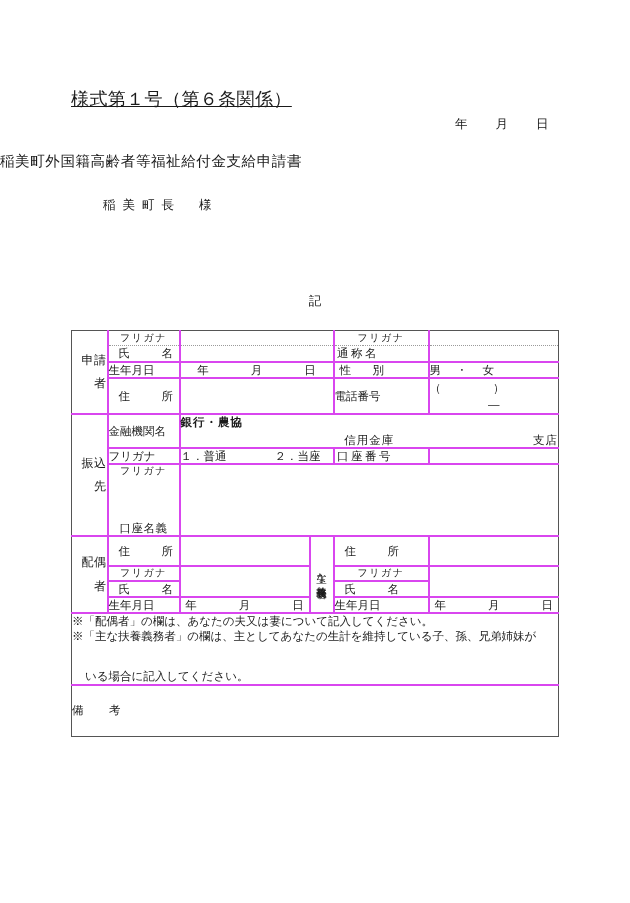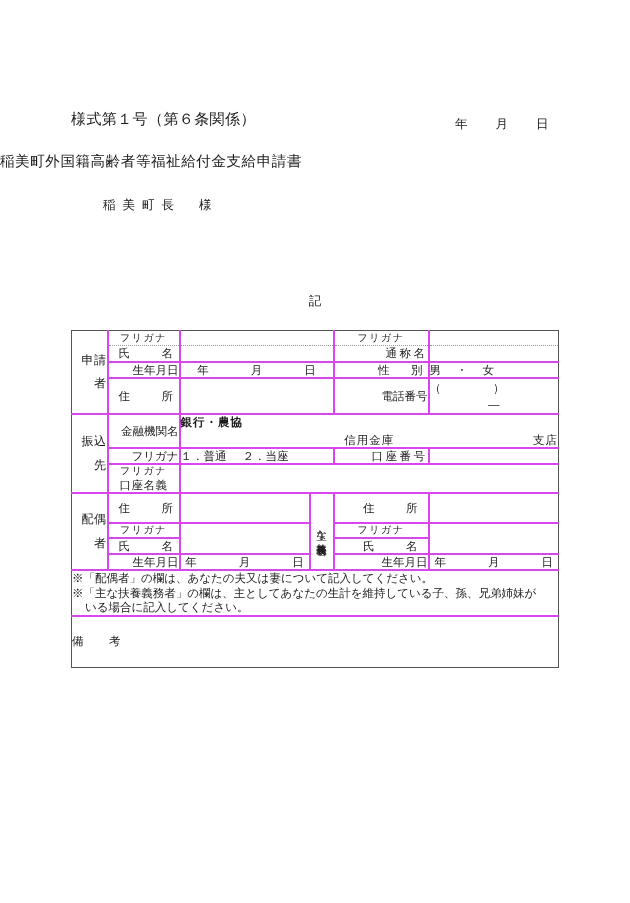--- a/index.html
+++ b/index.html
@@ -21,24 +21,25 @@
     left: 0; top: 0;
     width: 630px;
     height: 903px;
     background: #fff;
   }
 
   
   .form-no {
     position: absolute;
     left: 71px;
-    top: 110px;
-    font-size: 15px;
+    top: 87px;
+    font-size: 18px;
     letter-spacing: 0.4px;
     white-space: nowrap;
+    text-decoration: underline;
   }
   .date-line {
     position: absolute;
     left: 455px;
     top: 116px;
     font-size: 12.5px;
     white-space: nowrap;
   }
   .date-line span { margin-right: 28px; }
   .date-line span:last-child { margin-right: 0; }
@@ -121,21 +122,21 @@
   .vrot .vtxt {
     writing-mode: vertical-rl;
     text-orientation: upright;
     display: inline-block;
     font-size: 10.5px;
     letter-spacing: 0.5px;
     line-height: 1.06;
   }
 
   .lbl {
-    text-align: right;
+    text-align: left;
     padding: 5px 2px;
     font-size: 11.5px;
     white-space: nowrap;
   }
   .lbl.sp2 { letter-spacing: 10px; text-indent: 10px; }
   .lbl.sp1 { letter-spacing: 5px; text-indent: 5px; }
   .lbl.sp05 { letter-spacing: 2.5px; text-indent: 2.5px; }
 
   .furi {
     text-align: center;
@@ -184,38 +185,38 @@
   .bank-row2 .shiten {
     position: absolute;
     right: 0;
     top: 0;
   }
 
   .deposit-type {
     padding: 4px 8px;
     white-space: nowrap;
   }
-  .deposit-type .opt1 { margin-right: 16px; }
+  .deposit-type .opt1 { margin-right: 48px; }
 
   .twoline-lbl {
     text-align: center;
     padding: 3px 2px;
     line-height: 1.55;
   }
   .twoline-lbl .l1 { font-size: 10px; letter-spacing: 1.5px; display: block; }
-  .twoline-lbl .l2 { font-size: 11.5px; letter-spacing: 0.5px; display: block; }
+  .twoline-lbl .l2 { font-size: 11.5px; letter-spacing: 0.5px; display: block; margin-top: 43px; }
 
   .note-cell {
     padding: 4px 6px 5px 6px;
     font-size: 11.5px;
     line-height: 19.5px;
   }
   .note-cell .note-line { display: block; white-space: nowrap; }
   .note-cell .note-wrap { display: block; }
-  .note-cell .cont { display: block; text-indent: 13px; }
+  .note-cell .cont { display: block; text-indent: 13px; margin-top: 26px; }
 
   .biko-cell {
     padding: 5px 6px;
     vertical-align: top;
     height: 50px;
   }
   .biko-cell .biko-lbl { letter-spacing: 7px; }
 </style>
 </head>
 <body>

